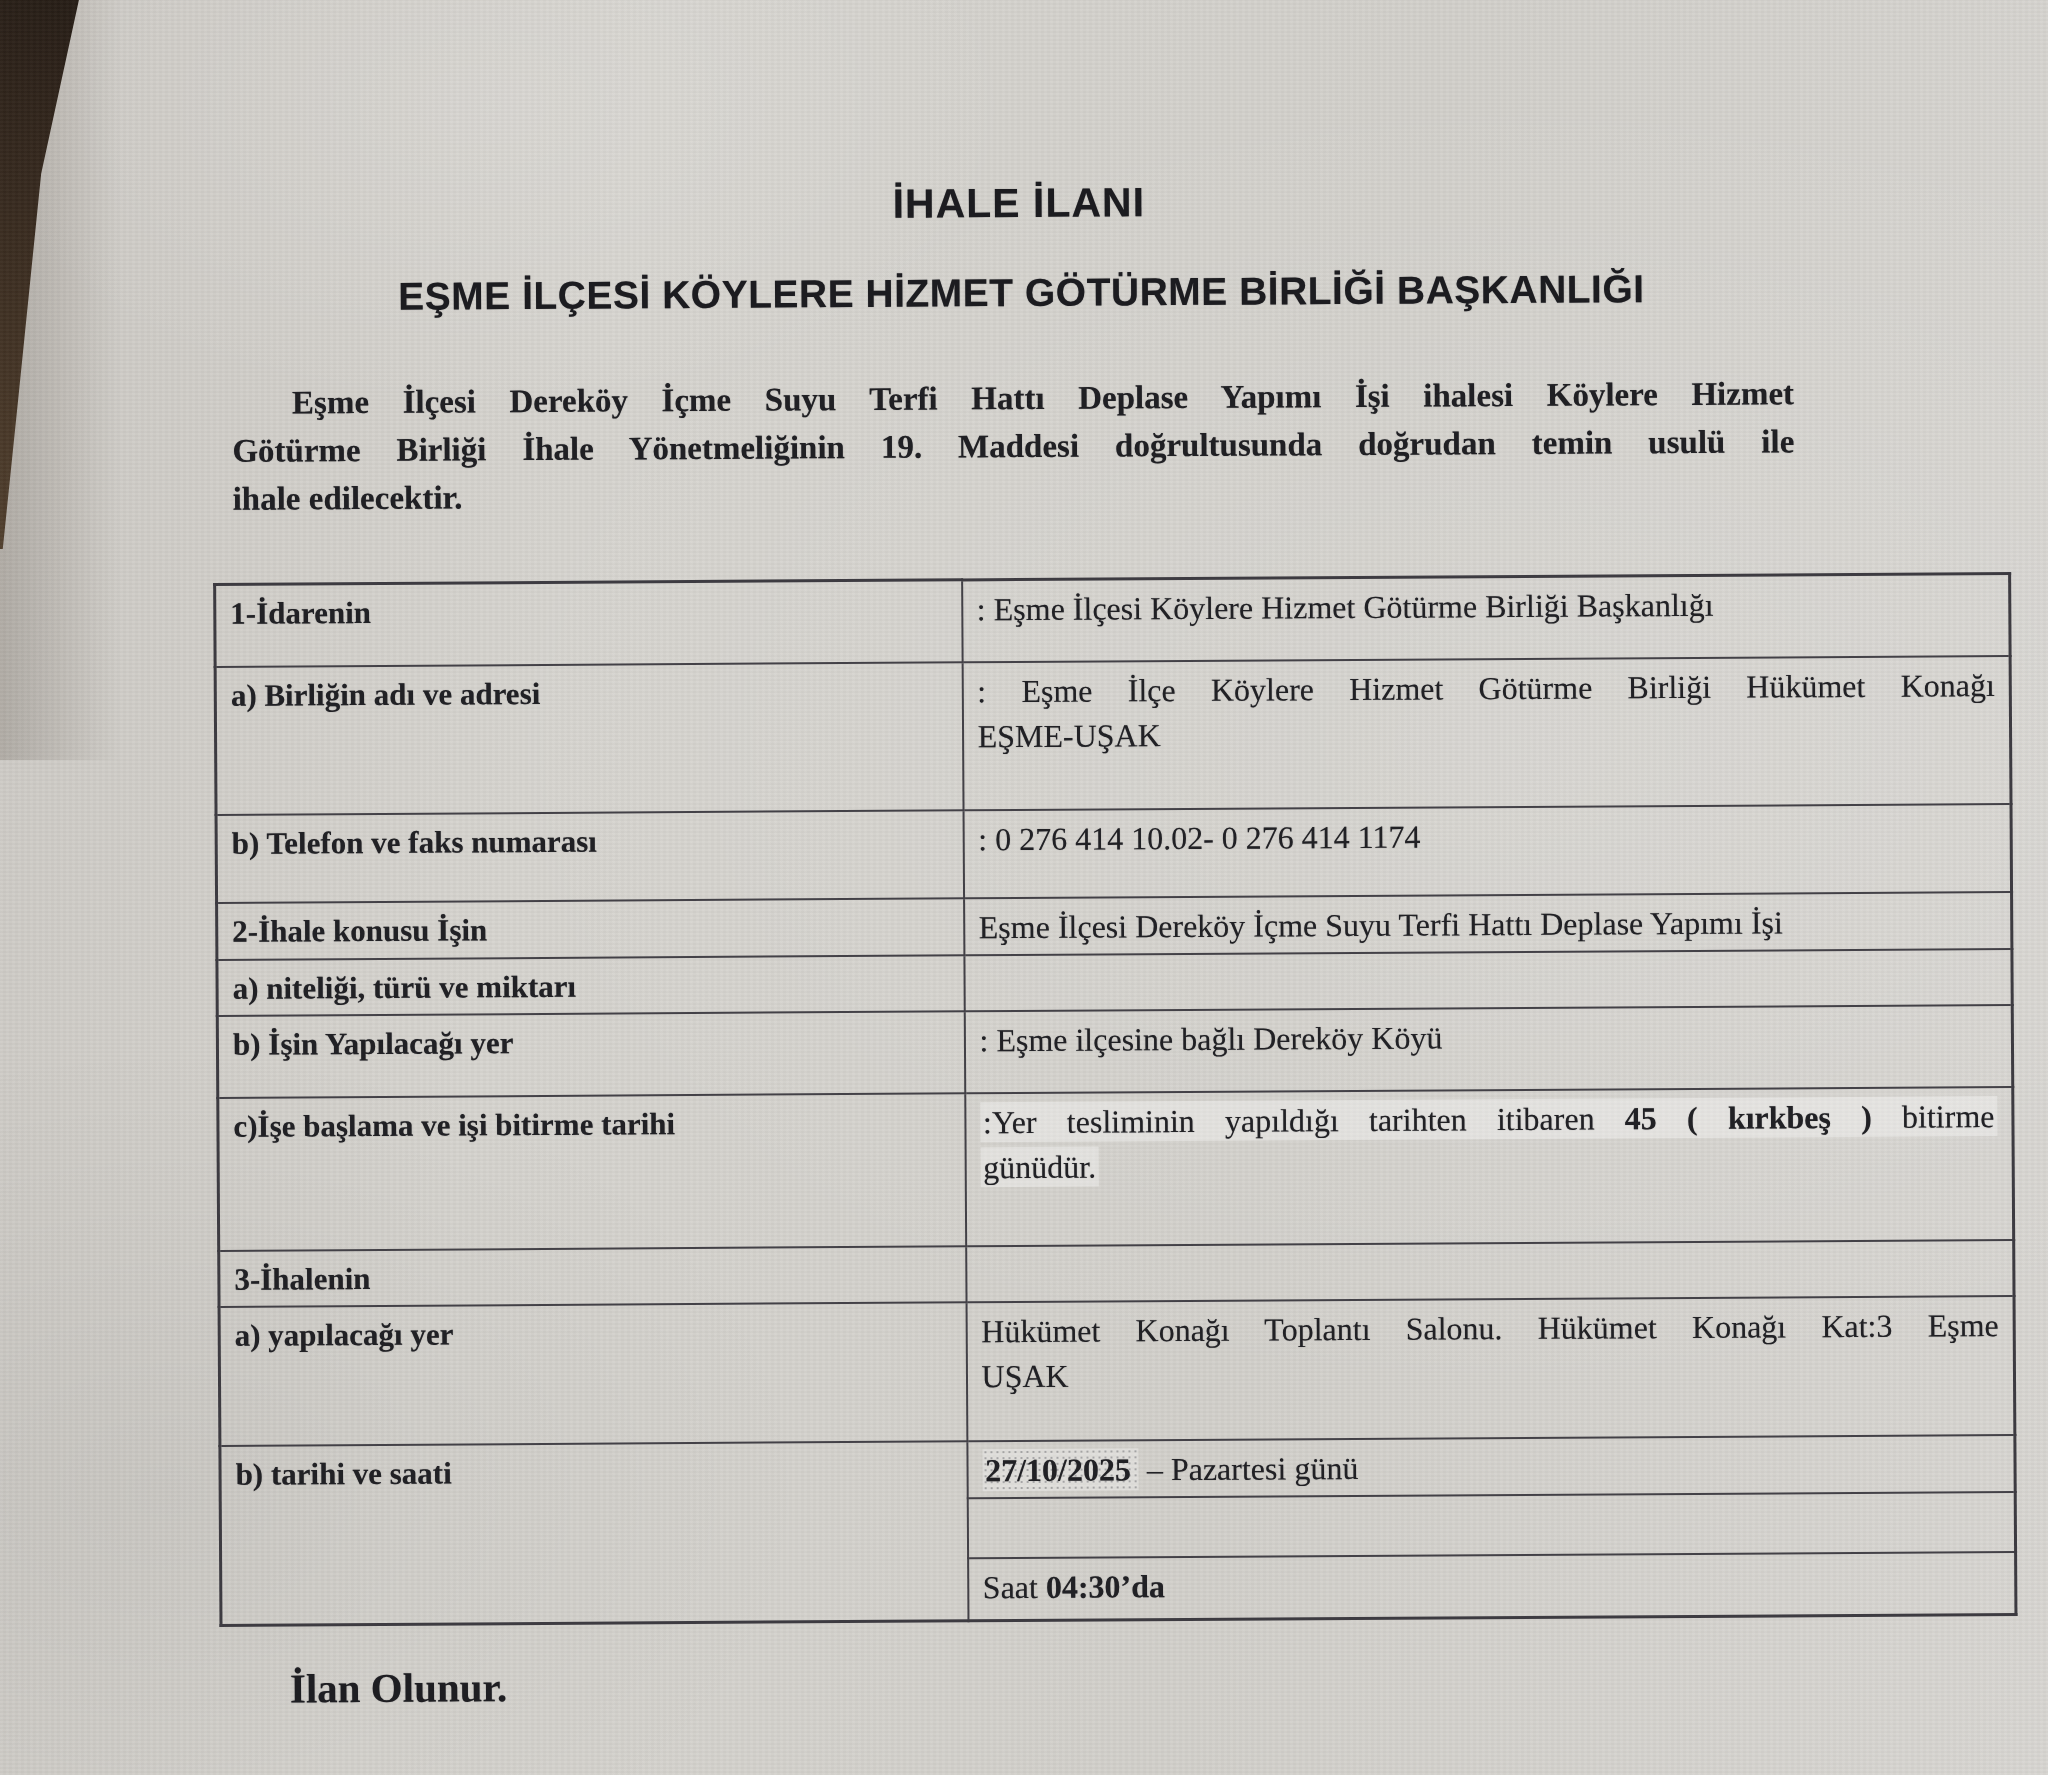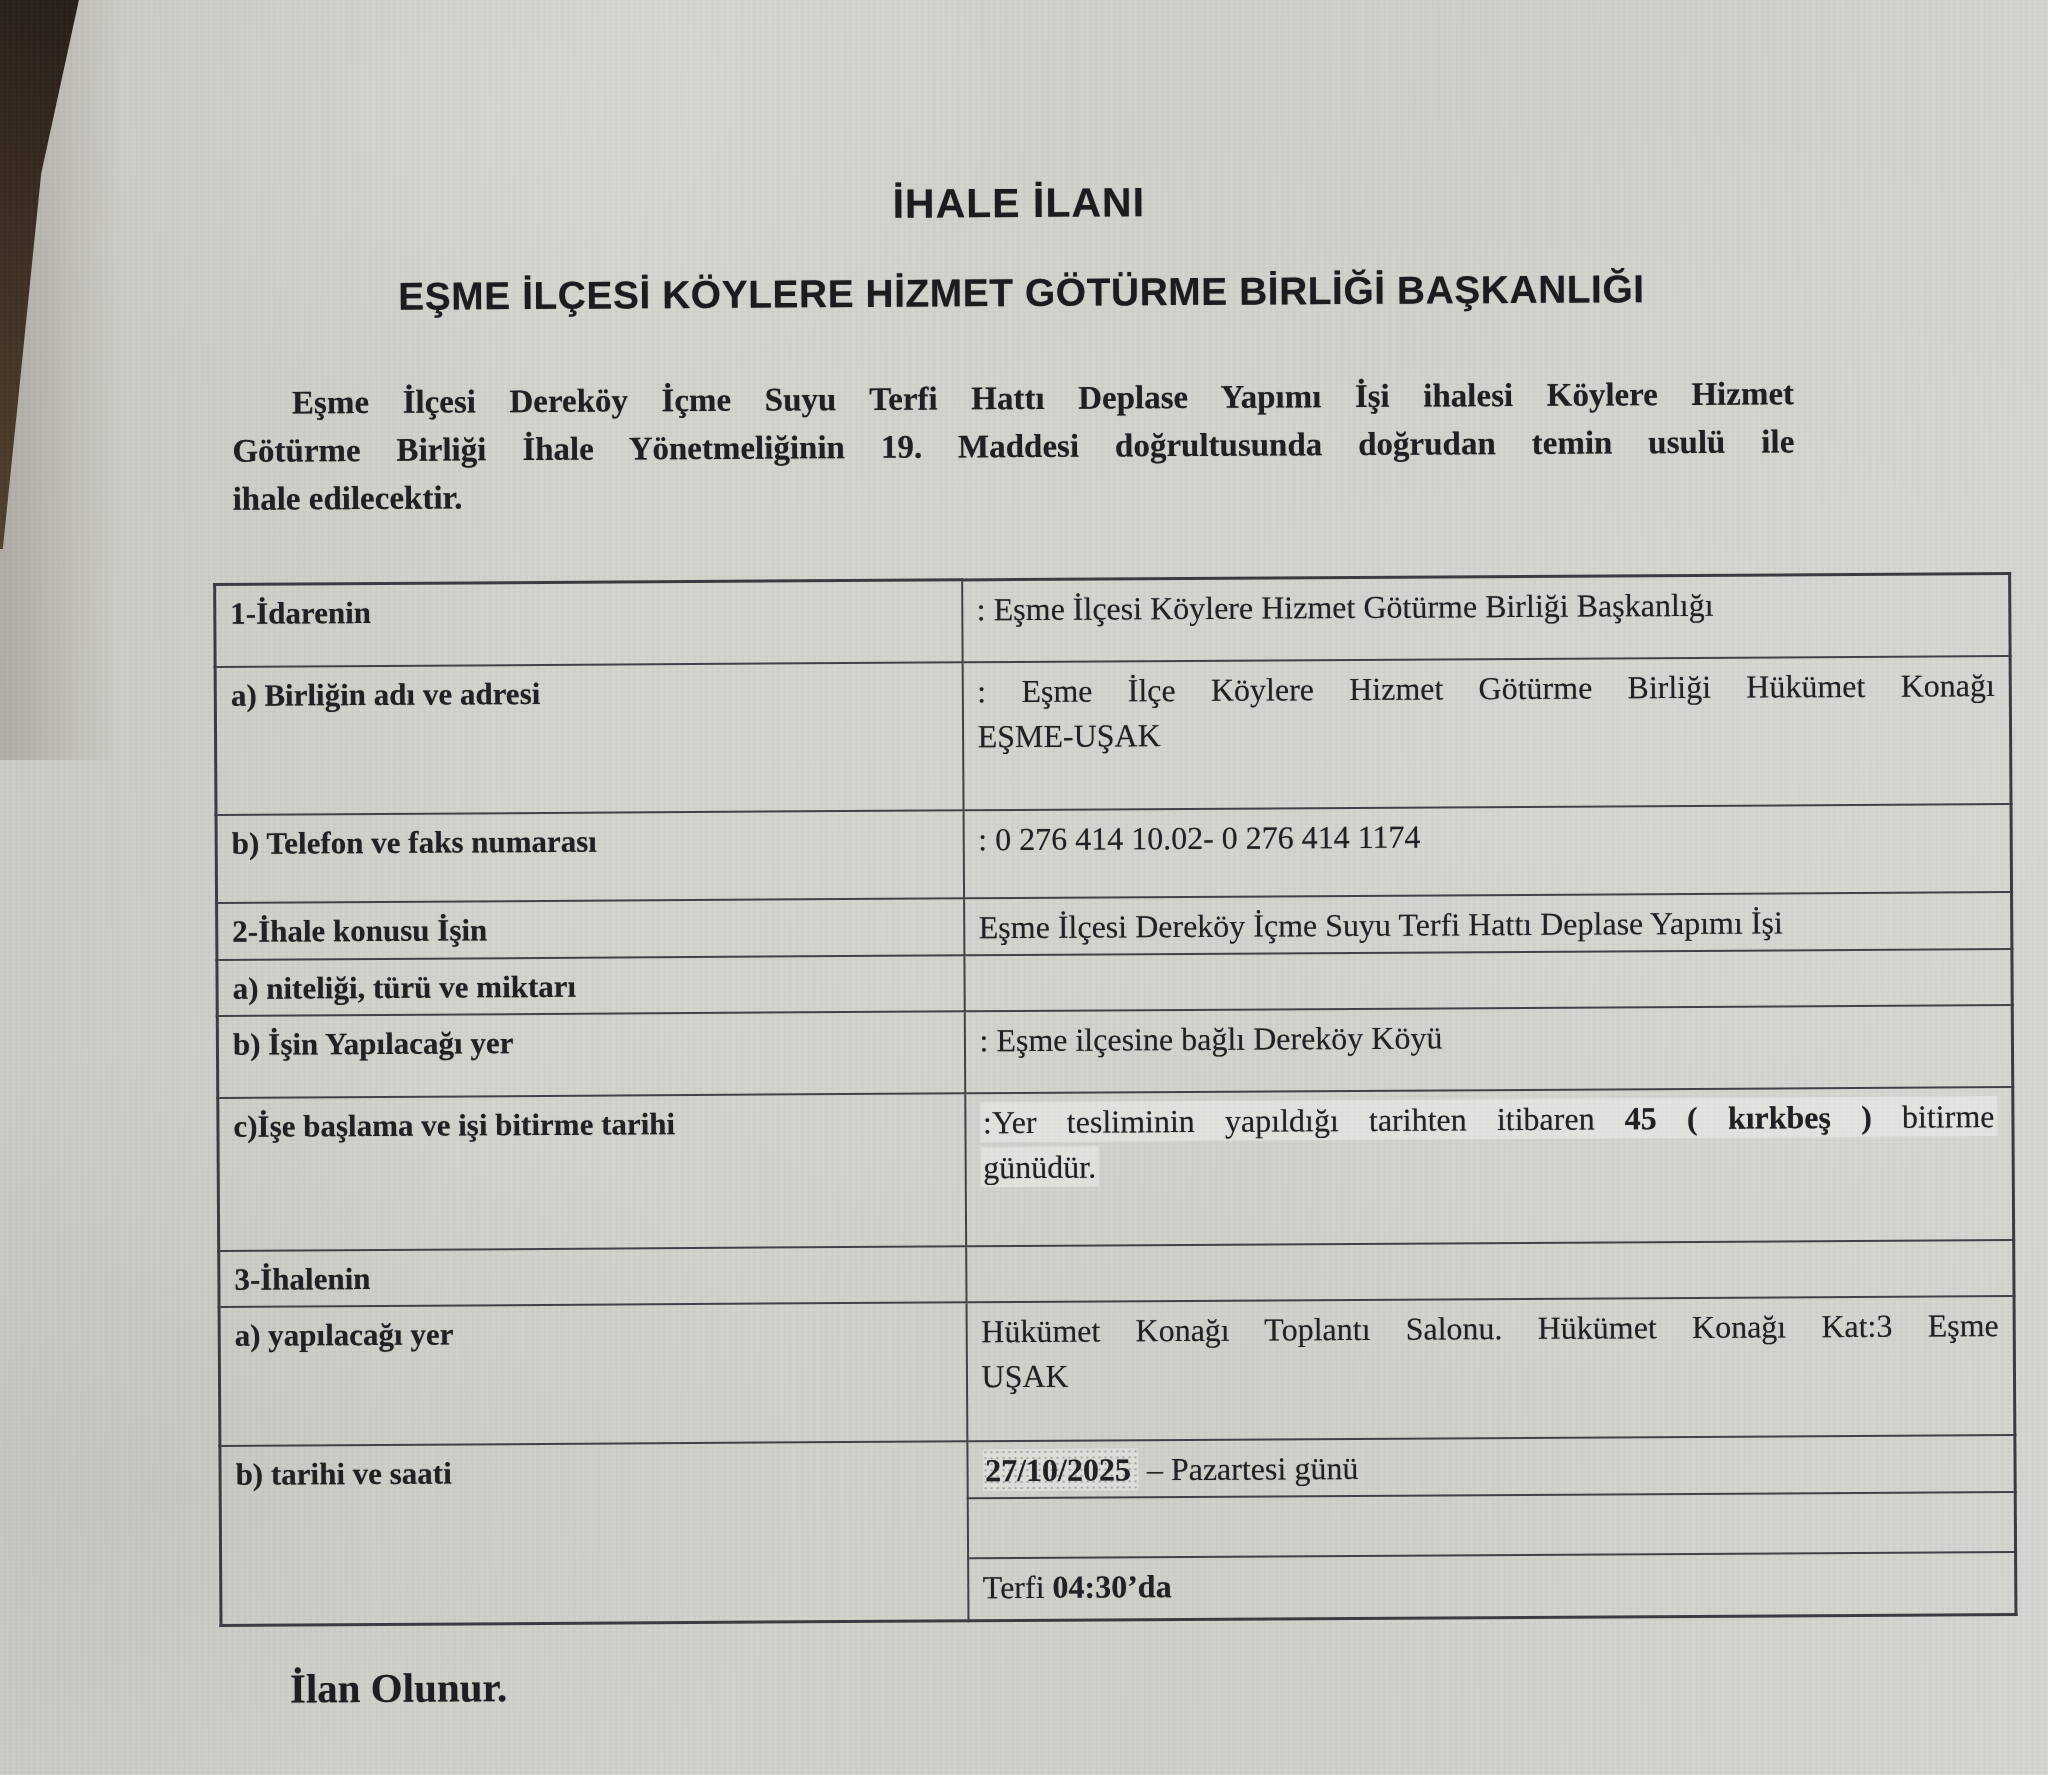--- a/index.html
+++ b/index.html
@@ -192,21 +192,21 @@
       </tr>
 
       <tr class="h56">
         <td class="lbl pt12" rowspan="3">b) tarihi ve saati</td>
         <td class="val pt4"><span class="bold dotted">27/10/2025</span><span class="dash"> – Pazartesi  günü</span></td>
       </tr>
       <tr class="h60">
         <td class="val"></td>
       </tr>
       <tr class="h62">
-        <td class="val pt12"><span>Terfi </span><span class="bold">04:30’da</span></td>
+        <td class="val pt12"><span>Saat </span><span class="bold">04:30’da</span></td>
       </tr>
     </tbody>
       </table>
 
     <div class="closing">İlan Olunur.</div>
 
   </div>
 </div>
 
 </body></html>

